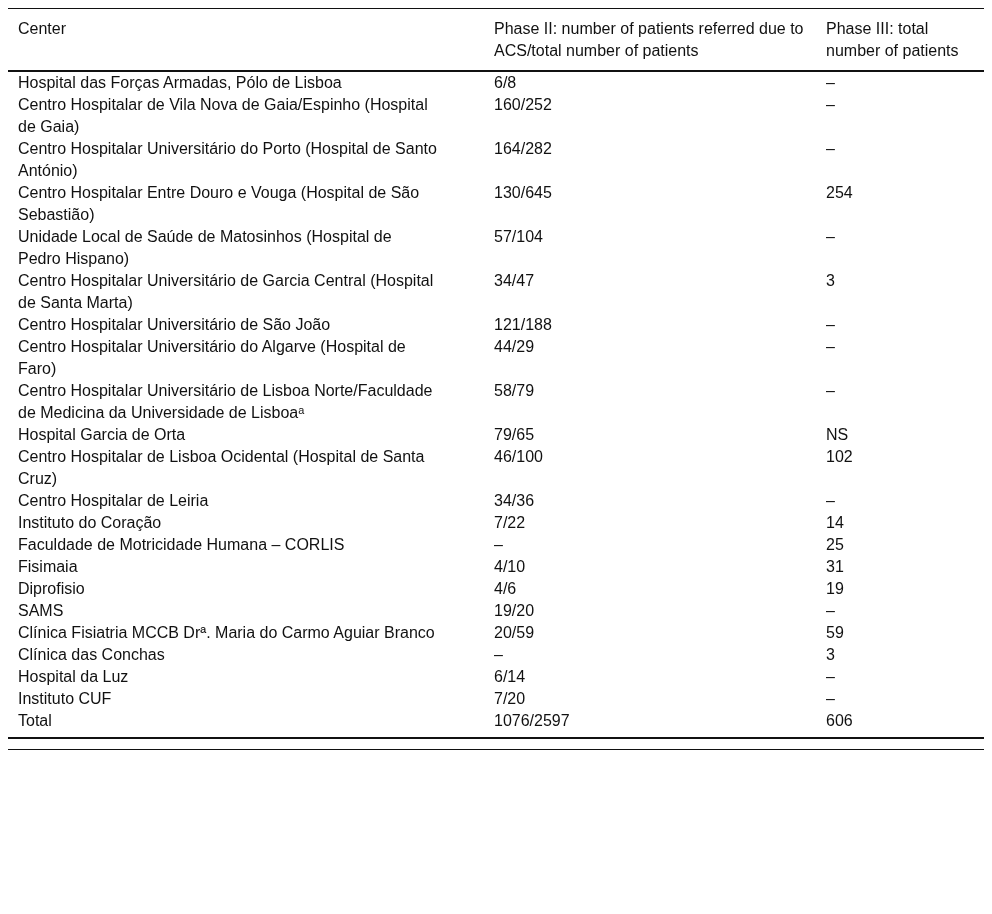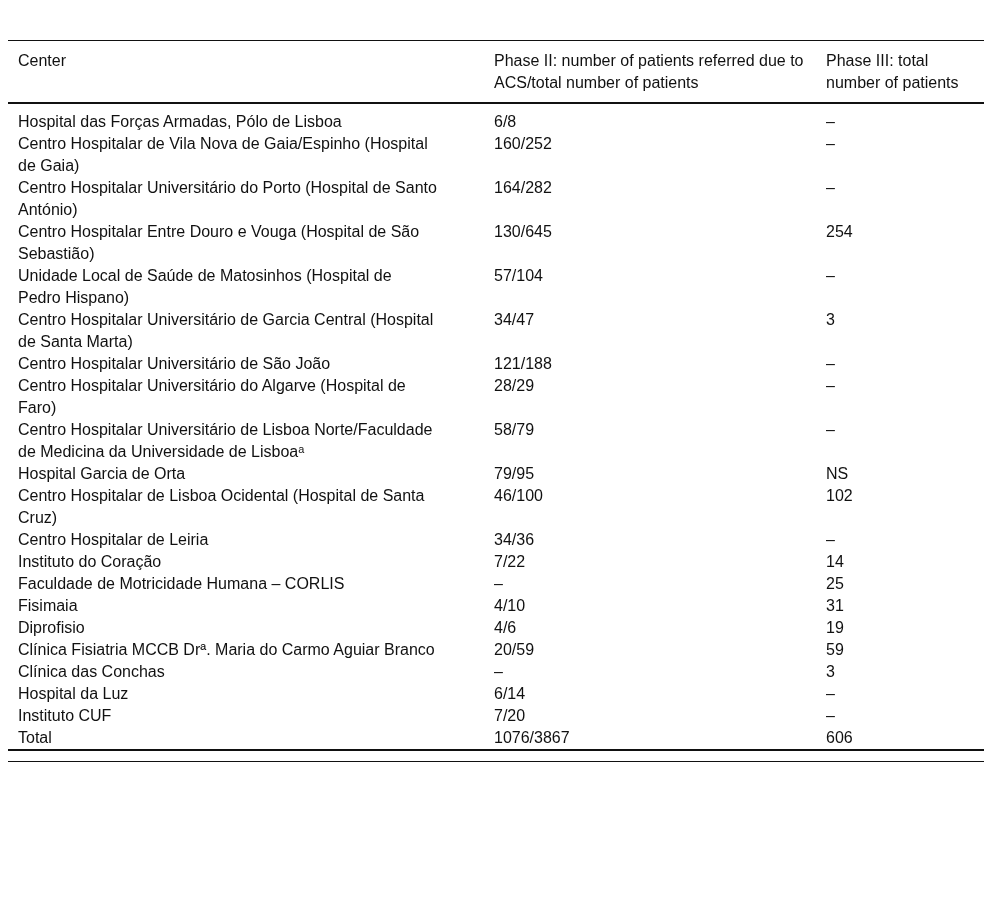--- a/index.html
+++ b/index.html
@@ -10,21 +10,20 @@
   body {
     width: 992px;
     height: 914px;
     font-family: "Liberation Sans", "DejaVu Sans", sans-serif;
     color: #111111;
     overflow: hidden;
   }
   .page {
     padding: 8px 8px 0 8px;
     box-sizing: border-box;
-    margin-top: 32px;
   }
   table.patients {
     width: 976px;
     table-layout: fixed;
     border-collapse: collapse;
     border-top: 1.5px solid #111;
     border-bottom: 2px solid #111;
   }
   col.c1 { width: 476px; }
   col.c2 { width: 332px; }
@@ -40,22 +39,22 @@
     word-wrap: break-word;
   }
   th:first-child, td:first-child {
     padding-right: 46px;
   }
   thead th {
     padding-top: 9px;
     padding-bottom: 8px;
     border-bottom: 2px solid #111;
   }
-  tbody tr:first-child td { padding-top: 7px; }
-  tbody tr:last-child td { }
+  tbody tr:first-child td { }
+  tbody tr:last-child td { padding-bottom: 5px; }
   .bottom-rule {
     width: 976px;
     height: 0;
     border-bottom: 1.5px solid #111;
     margin-top: 10px;
   }
 </style>
 </head>
 <body>
 
@@ -104,31 +103,31 @@
           <td>34/47</td>
           <td>3</td>
         </tr>
         <tr>
           <td>Centro Hospitalar Universitário de São João</td>
           <td>121/188</td>
           <td>–</td>
         </tr>
         <tr>
           <td>Centro Hospitalar Universitário do Algarve (Hospital de Faro)</td>
-          <td>28/29</td>
+          <td>44/29</td>
           <td>–</td>
         </tr>
         <tr>
           <td>Centro Hospitalar Universitário de Lisboa Norte/Faculdade de Medicina da Universidade de Lisboaᵃ</td>
           <td>58/79</td>
           <td>–</td>
         </tr>
         <tr>
           <td>Hospital Garcia de Orta</td>
-          <td>79/95</td>
+          <td>79/65</td>
           <td>NS</td>
         </tr>
         <tr>
           <td>Centro Hospitalar de Lisboa Ocidental (Hospital de Santa Cruz)</td>
           <td>46/100</td>
           <td>102</td>
         </tr>
         <tr>
           <td>Centro Hospitalar de Leiria</td>
           <td>34/36</td>
@@ -148,20 +147,25 @@
           <td>Fisimaia</td>
           <td>4/10</td>
           <td>31</td>
         </tr>
         <tr>
           <td>Diprofisio</td>
           <td>4/6</td>
           <td>19</td>
         </tr>
         <tr>
+          <td>SAMS</td>
+          <td>19/20</td>
+          <td>–</td>
+        </tr>
+        <tr>
           <td>Clínica Fisiatria MCCB Drª. Maria do Carmo Aguiar Branco</td>
           <td>20/59</td>
           <td>59</td>
         </tr>
         <tr>
           <td>Clínica das Conchas</td>
           <td>–</td>
           <td>3</td>
         </tr>
         <tr>
@@ -169,19 +173,19 @@
           <td>6/14</td>
           <td>–</td>
         </tr>
         <tr>
           <td>Instituto CUF</td>
           <td>7/20</td>
           <td>–</td>
         </tr>
         <tr>
           <td>Total</td>
-          <td>1076/3867</td>
+          <td>1076/2597</td>
           <td>606</td>
         </tr>
       </tbody>
   </table>
   <div class="bottom-rule"></div>
 </div>
 
 </body></html>

